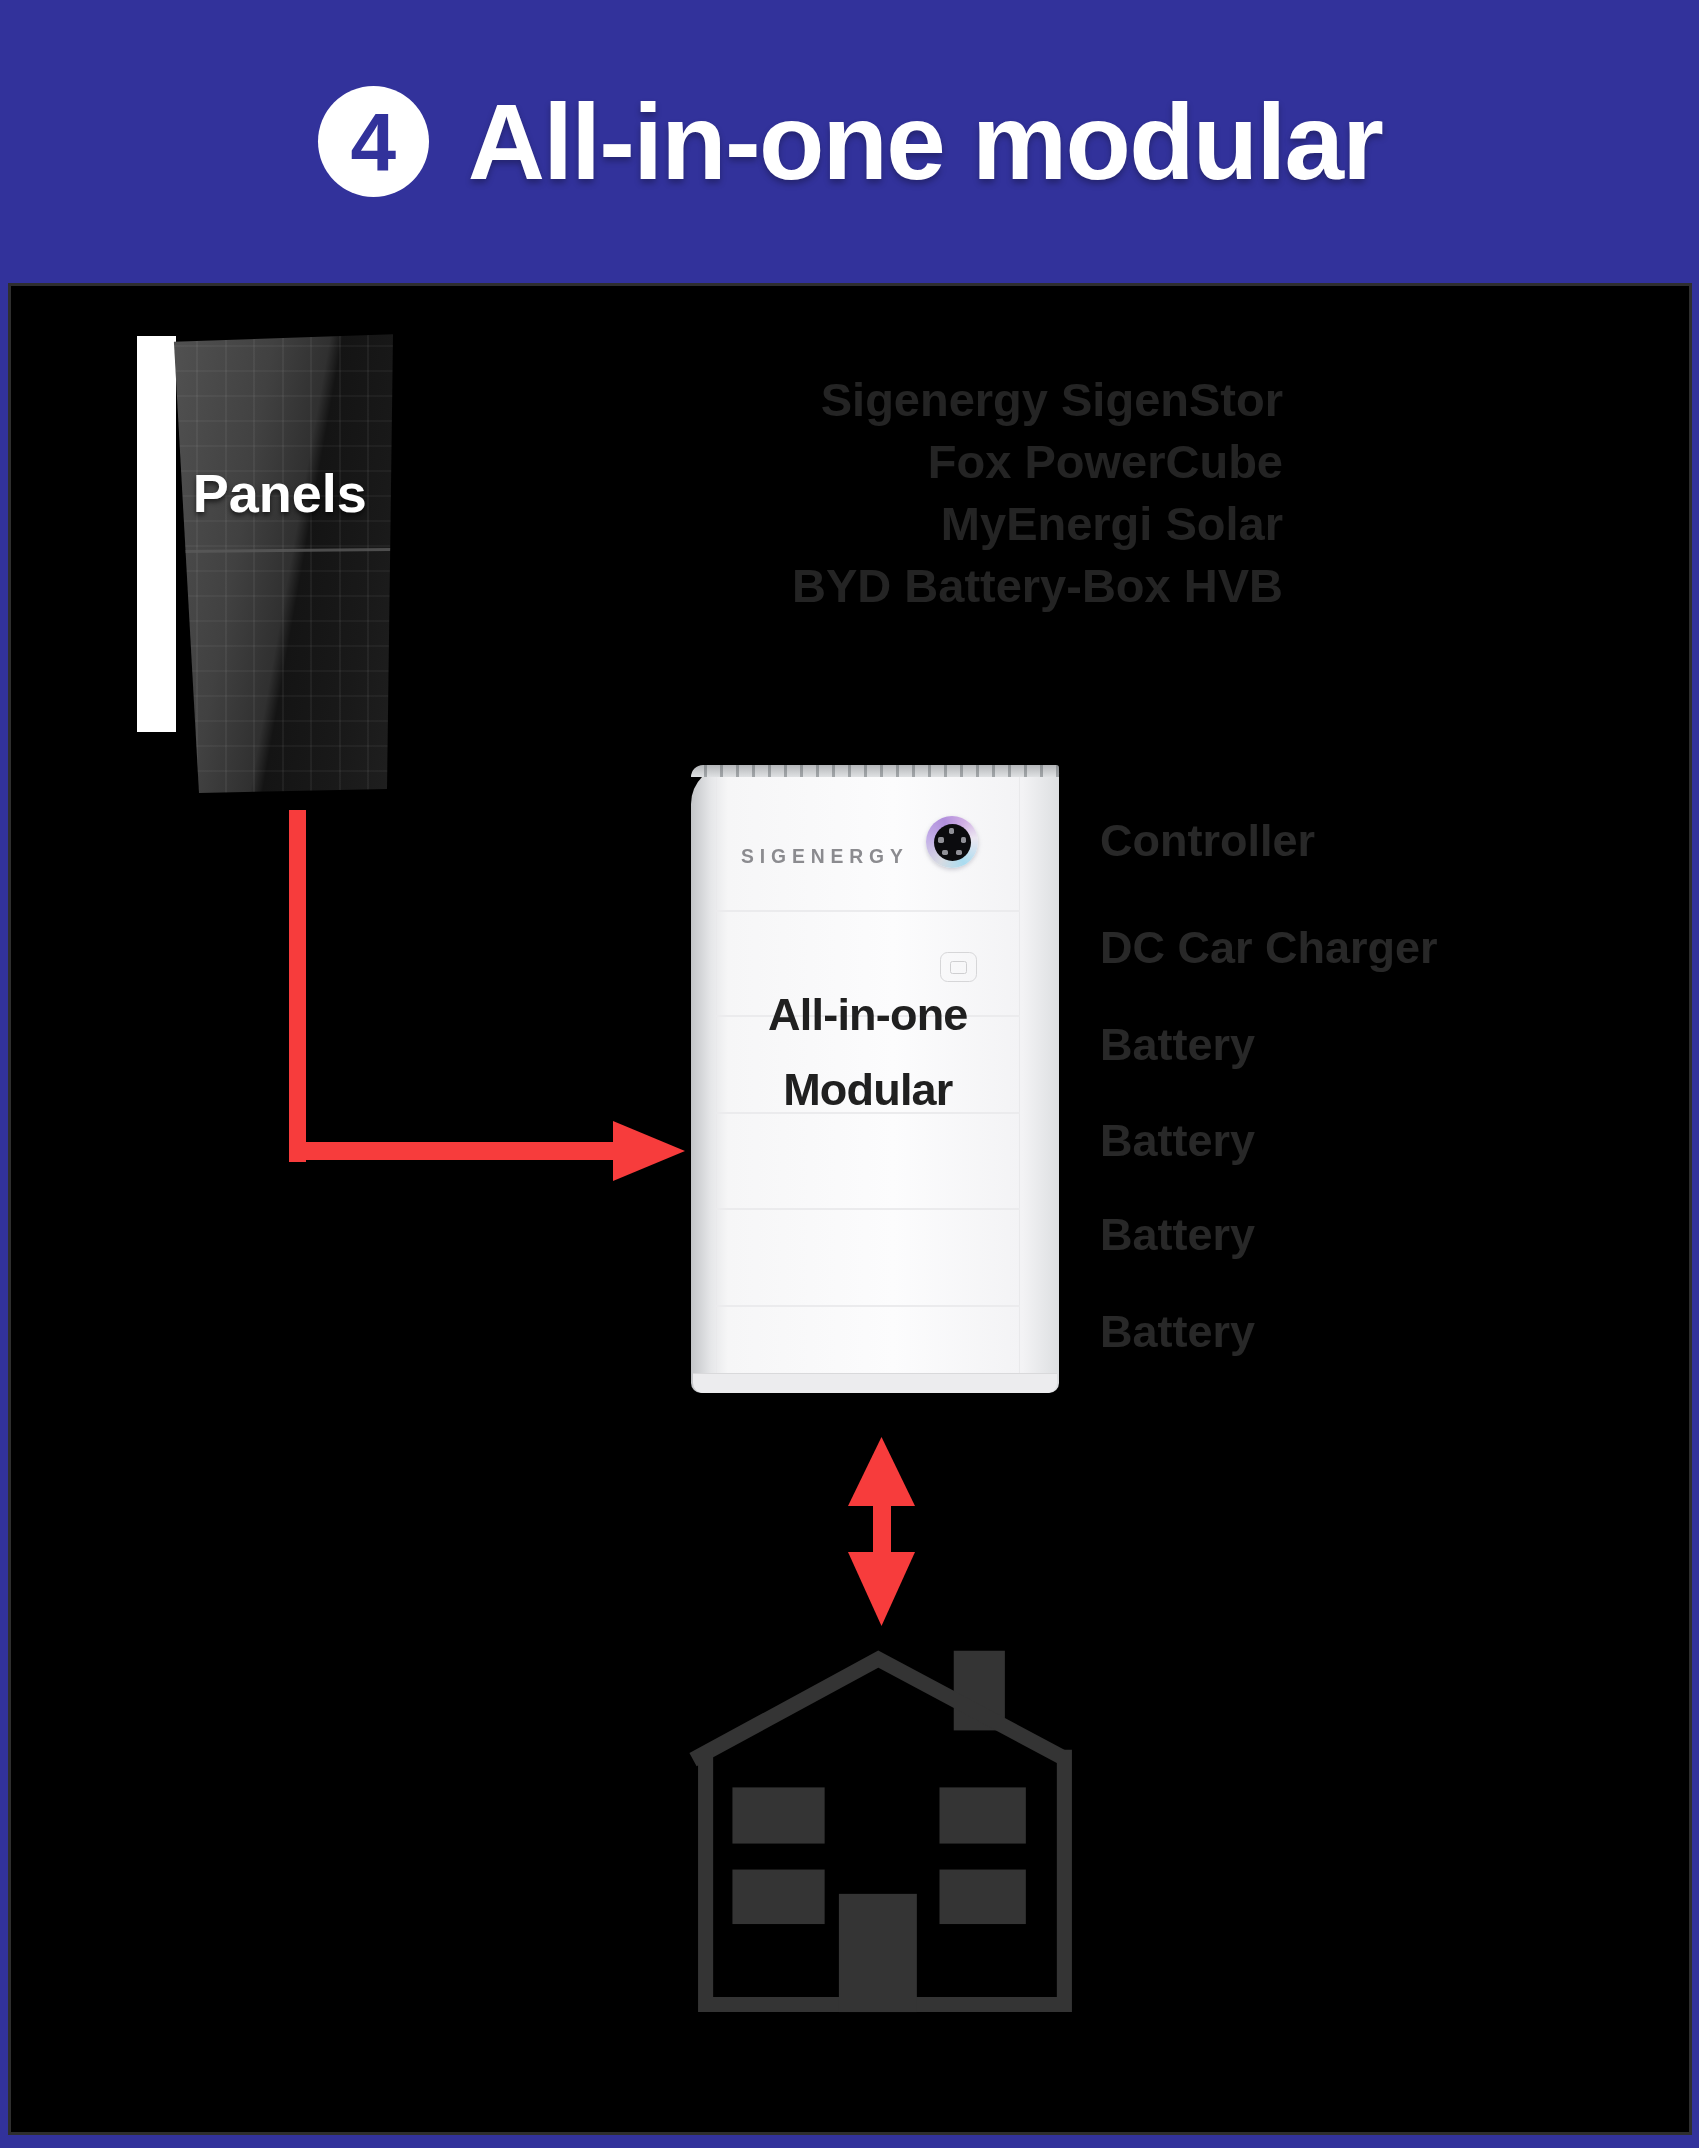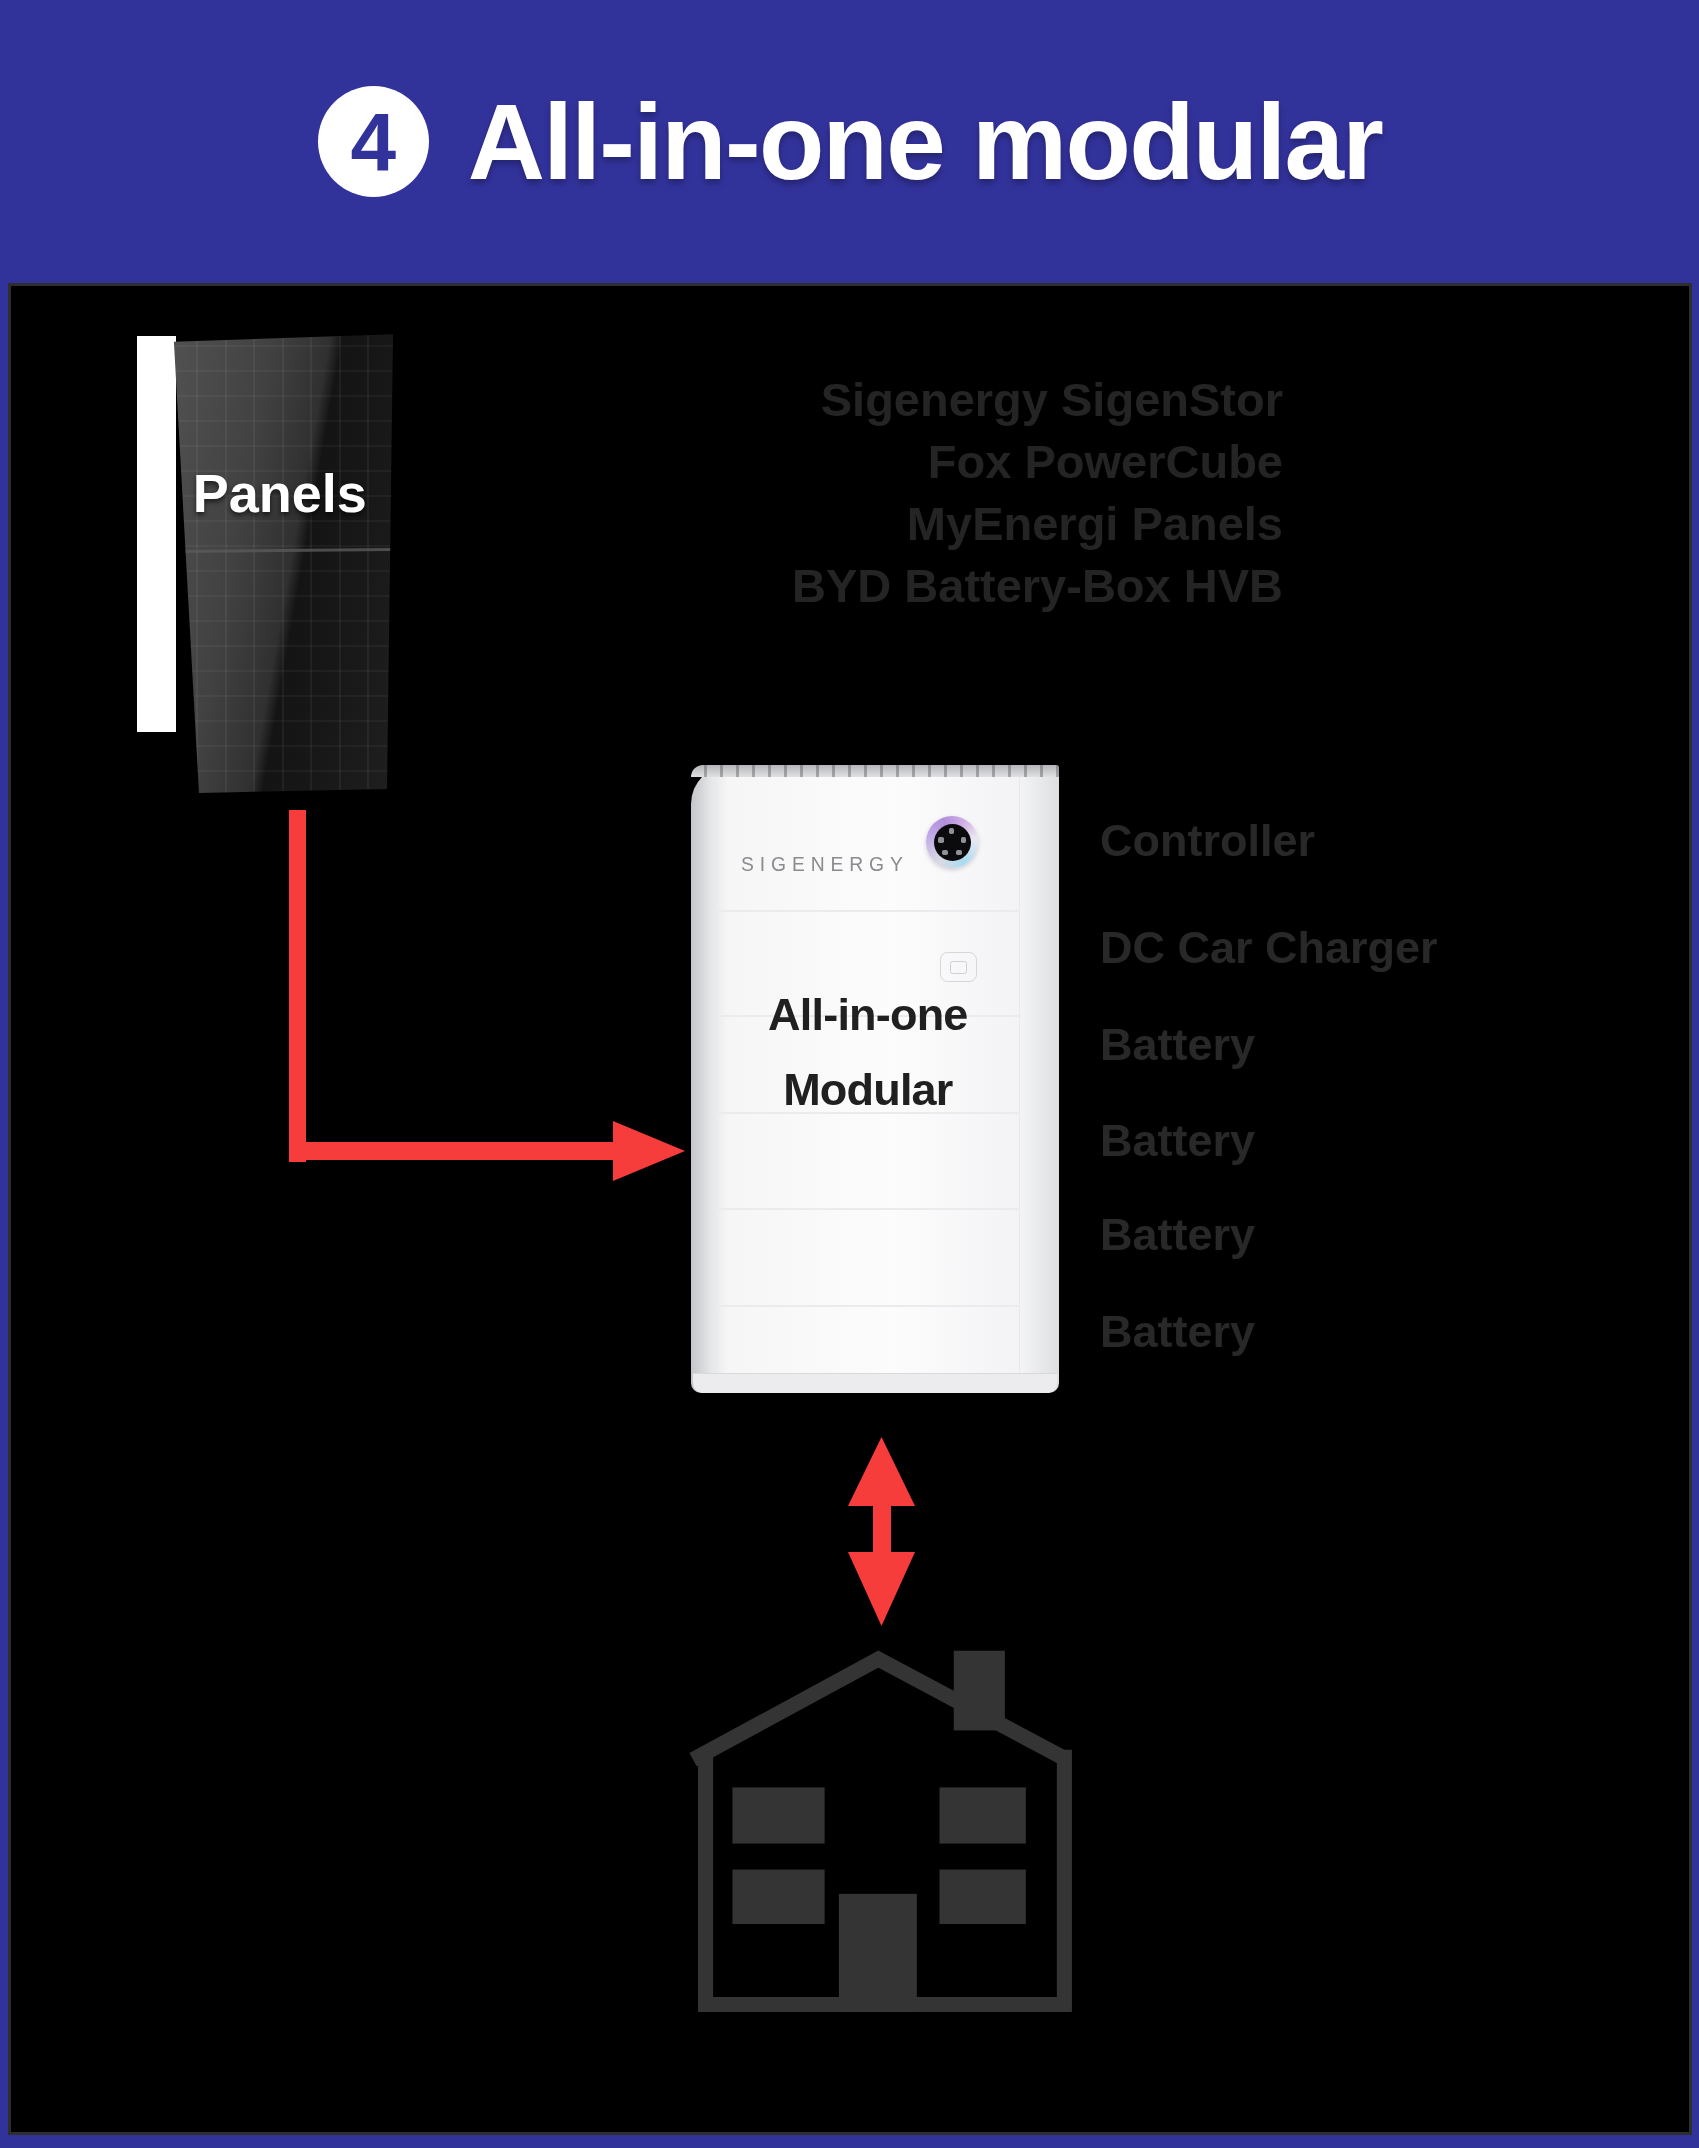--- a/index.html
+++ b/index.html
@@ -81,22 +81,22 @@
     background:
       repeating-linear-gradient(90deg,transparent 0 13.4px,rgba(90,96,100,0.45) 13.4px 16px),
       linear-gradient(180deg,#b4b6b9 0%,#dfe1e3 100%);
   }
   .device-face{
     position:absolute;left:25px;right:39px;top:11.7px;bottom:20px;
     border-left:0.8px solid #e9e9eb;border-right:0.8px solid #e9e9eb;
   }
   .device-divider{position:absolute;left:25px;right:39px;height:1.7px;background:#ebebed;}
   .device-logo{
-    position:absolute;left:50px;top:88px;width:159px;text-align:center;
-    color:#8b8b8f;font-size:19.3px;font-weight:normal;letter-spacing:5.9px;line-height:23.5px;
+    position:absolute;left:50px;top:80px;width:159px;text-align:center;
+    color:#8b8b8f;font-size:19.3px;font-weight:bold;letter-spacing:5.9px;line-height:23.5px;
     white-space:nowrap;
   }
   .device-dial{
     position:absolute;left:235px;top:51px;width:52px;height:52px;border-radius:50%;
     background:conic-gradient(from 210deg,#d7dbe2,#c3aee8 70deg,#b18fdc 130deg,#d0aee4 180deg,#ece7f1 230deg,#aadcf0 300deg,#d7dbe2 360deg);
     box-shadow:0 1.7px 4.2px rgba(120,120,140,0.35);
   }
   .device-dial-face{
     position:absolute;left:7.6px;top:7.6px;width:37px;height:37px;border-radius:50%;background:#0b0b0e;
   }
@@ -139,21 +139,21 @@
 <div class="pv-panel">
   <div class="pv-seam"></div>
   <div class="pv-label">
     <div>Panels</div>
   </div>
 </div>
 
 <div class="alt-list">
   <div>Sigenergy SigenStor</div>
   <div>Fox PowerCube</div>
-  <div>MyEnergi Panels</div>
+  <div>MyEnergi Solar</div>
   <div>BYD Battery-Box HVB</div>
 </div>
 
 <div class="arrow-l-vert red"></div>
 <div class="arrow-l-horiz red"></div>
 <div class="arrow-l-head red"></div>
 
 <div class="device">
   <div class="device-cap"></div>
   <div class="device-face"></div>

